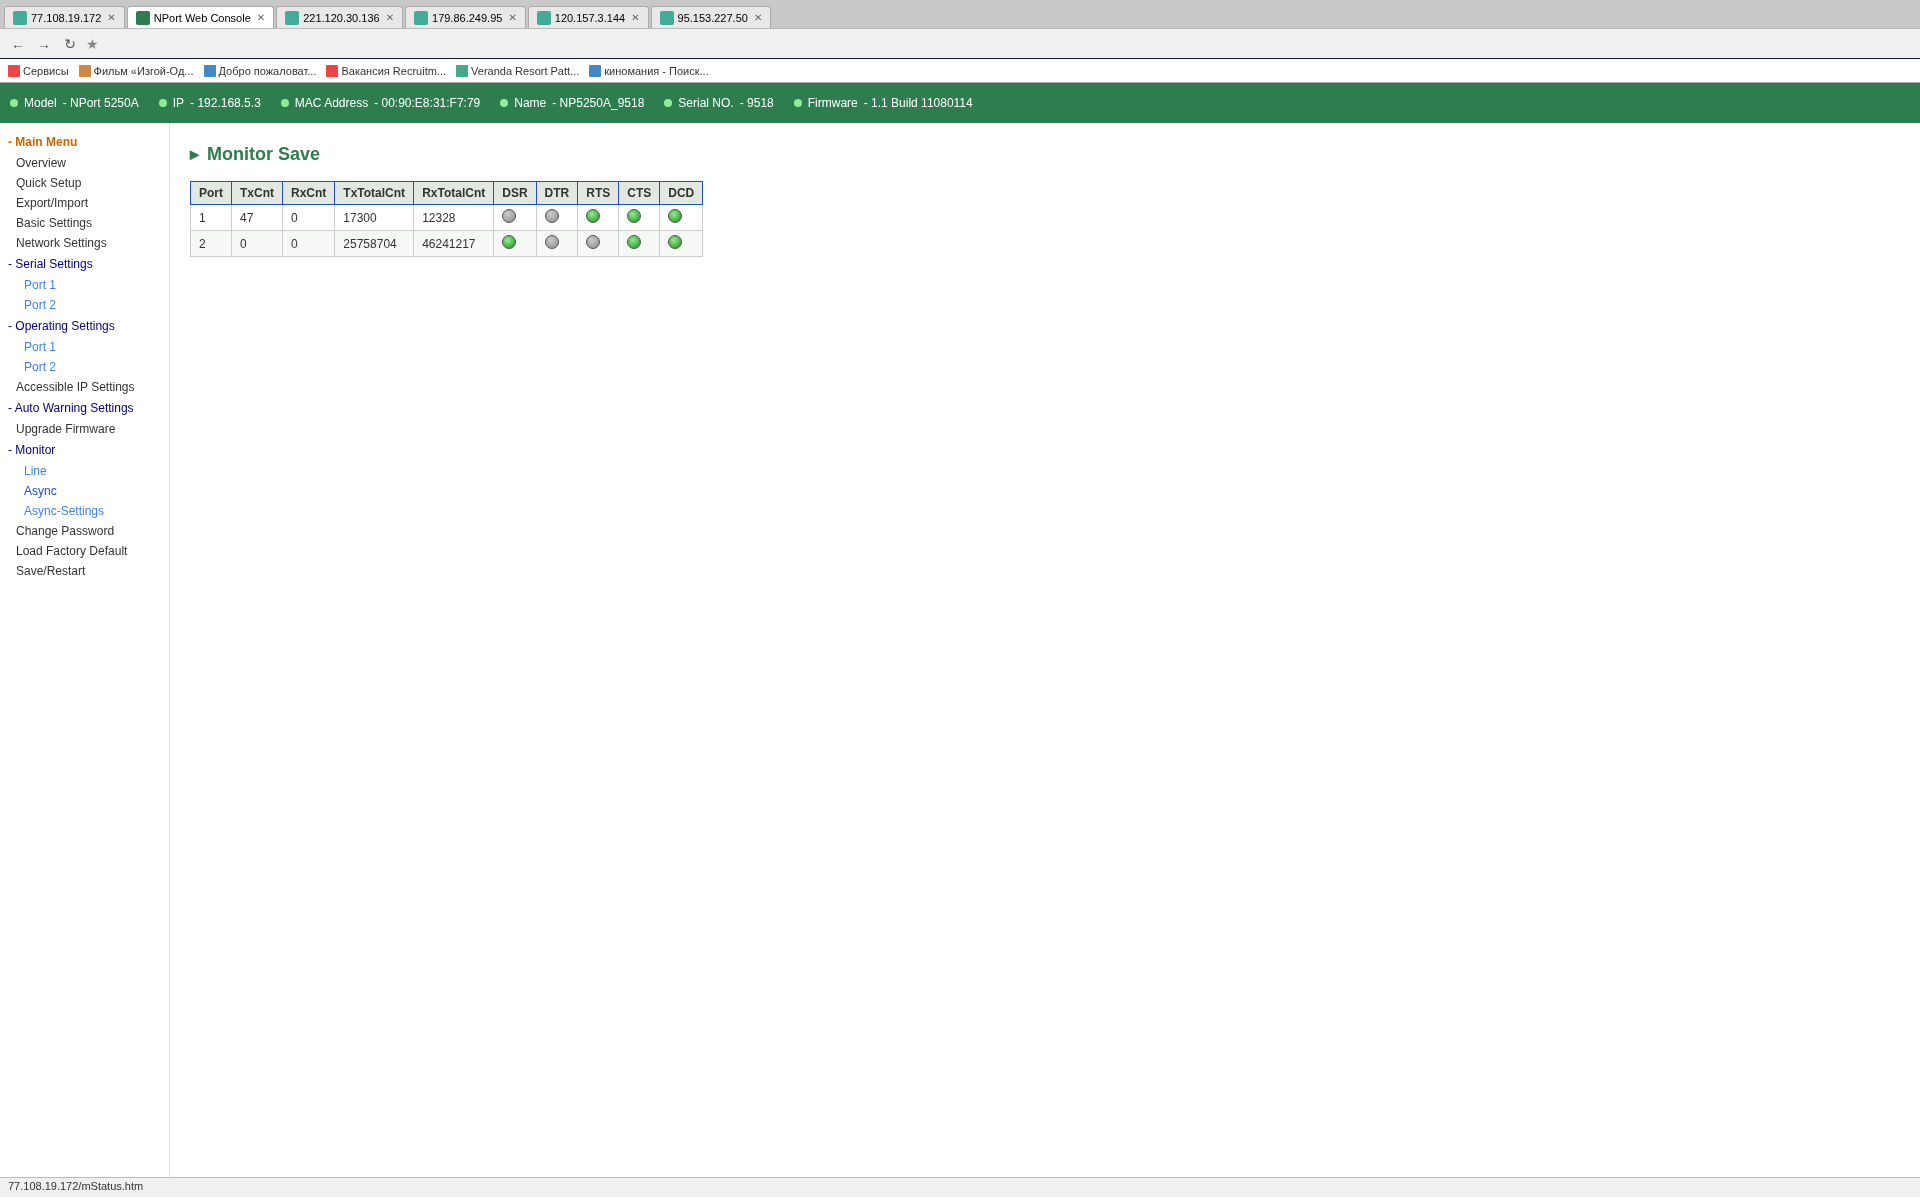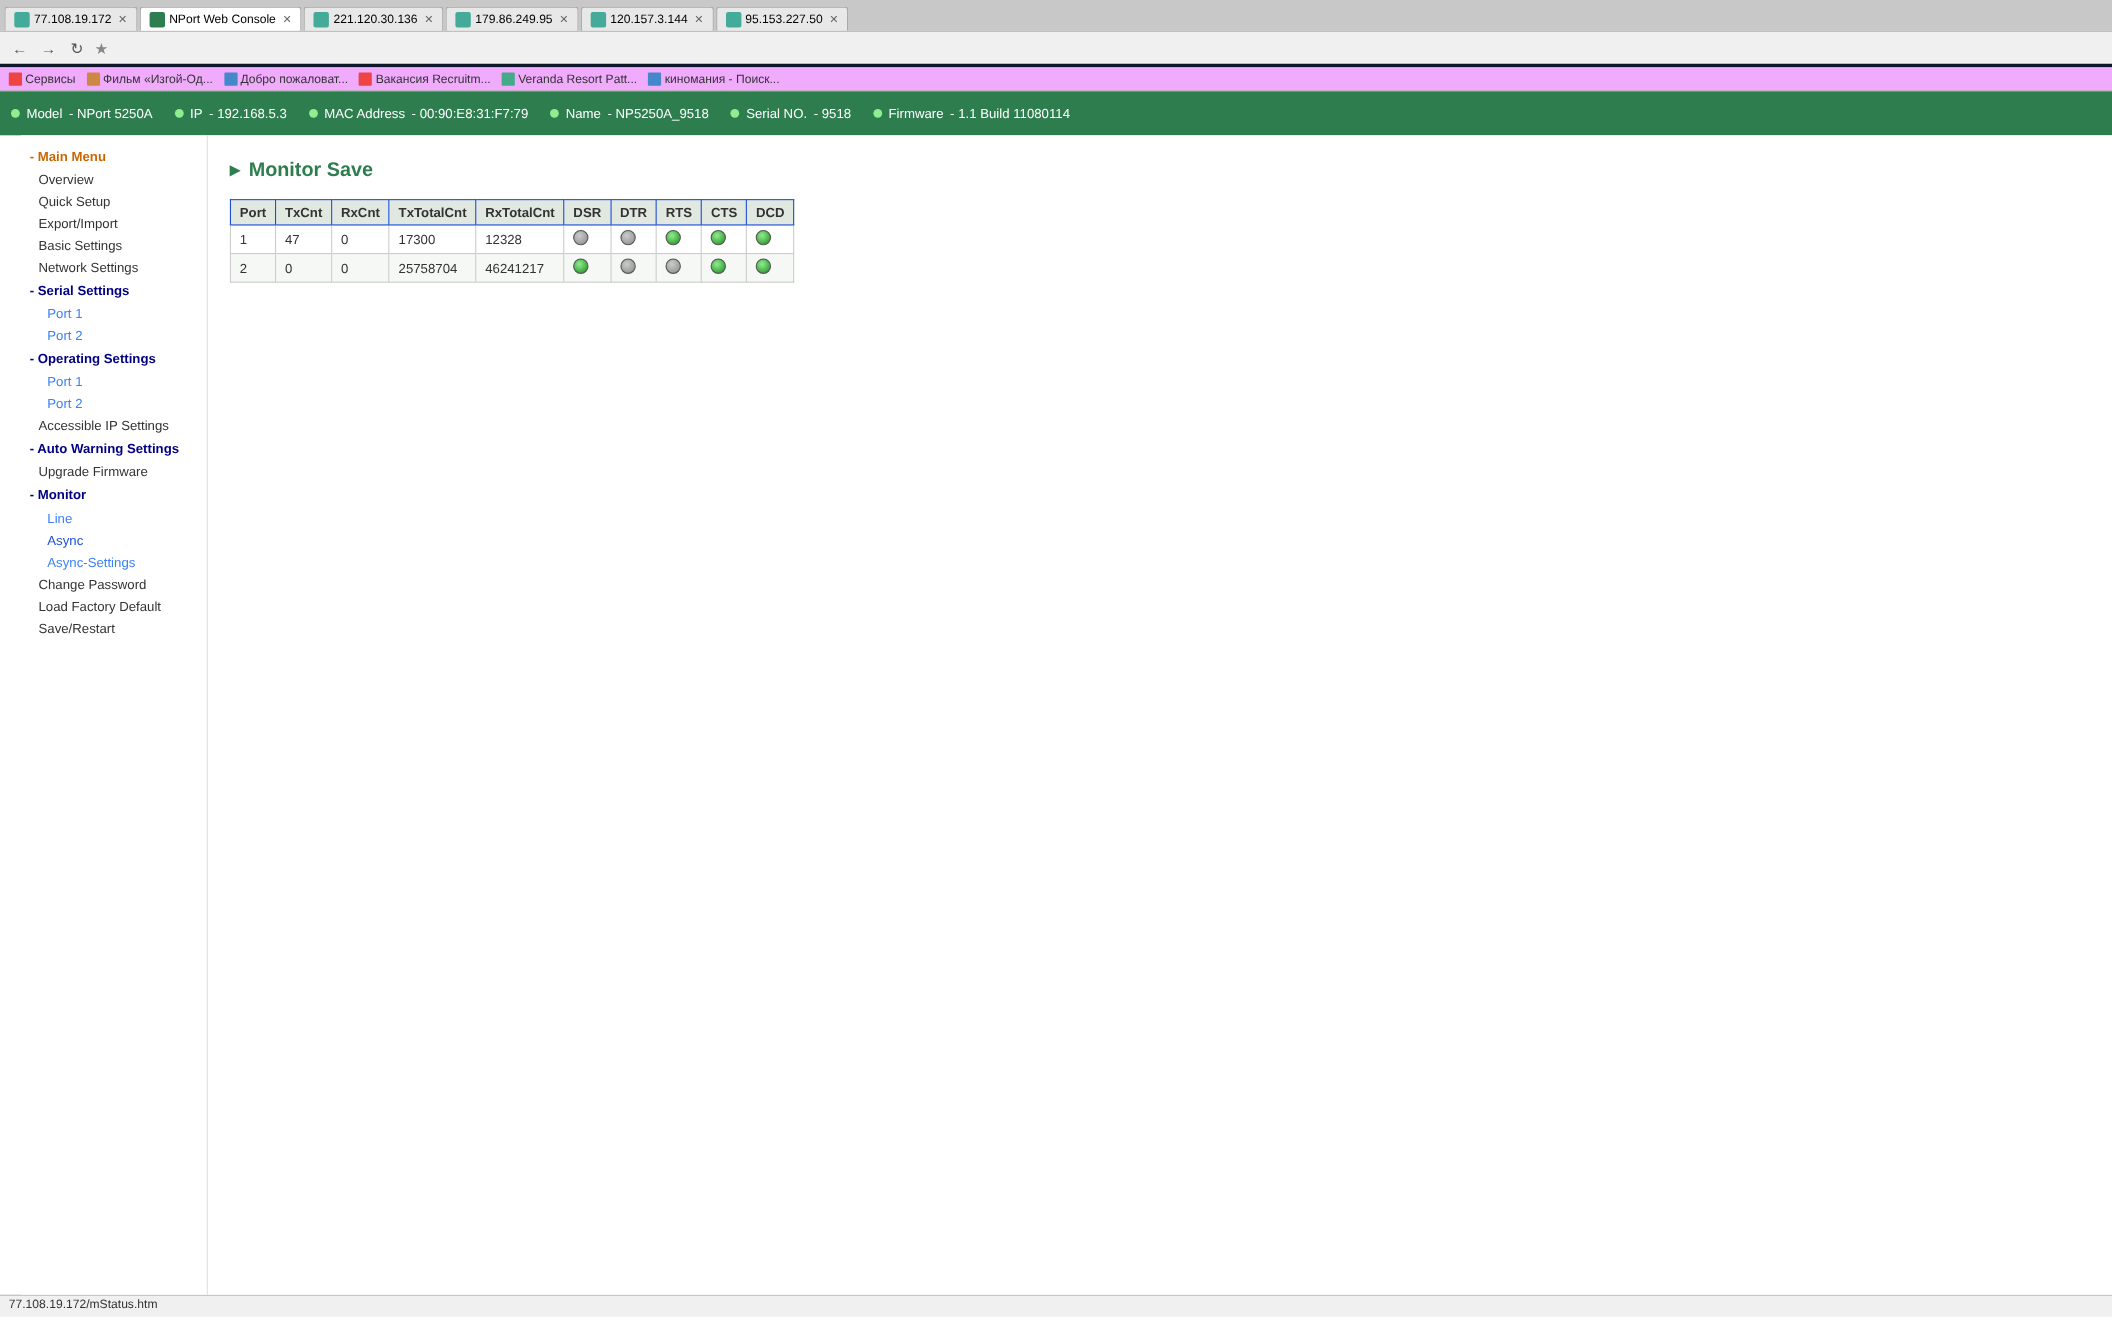--- a/index.html
+++ b/index.html
@@ -9,48 +9,48 @@
     .browser-chrome { background: #ddd; border-bottom: 1px solid #aaa; }
     .tab-bar { display: flex; align-items: flex-end; background: #c8c8c8; padding-top: 16px; padding-left: 4px; height: 28px; }
     .tab { display: inline-flex; align-items: center; background: #e8e8e8; border: 1px solid #aaa; border-bottom: none; padding: 2px 8px; font-size: 11px; height: 22px; margin-right: 2px; min-width: 120px; cursor: pointer; border-radius: 3px 3px 0 0; }
     .tab.active { background: #fff; z-index: 1; }
     .tab-close { margin-left: 6px; color: #666; font-size: 10px; cursor: pointer; }
     .tab-favicon { width: 14px; height: 14px; margin-right: 4px; background: #4a9; border-radius: 2px; display: inline-block; }
     .address-bar { display: flex; align-items: center; background: #f0f0f0; padding: 3px 8px; border-top: 1px solid #bbb; gap: 6px; height: 30px; }
     .nav-btn { width: 20px; height: 20px; display: inline-flex; align-items: center; justify-content: center; cursor: pointer; color: #555; font-size: 14px; }
     .url-box { flex: 1; background: #fff; border: 1px solid #aaa; padding: 2px 8px; font-size: 12px; color: #333; border-radius: 2px; height: 22px; }
     .star-btn { color: #888; font-size: 14px; cursor: pointer; }
-    .bookmarks-bar { display: flex; align-items: center; background: #f0abfc; border-top: 3px solid #0f172a; padding: 2px 8px; gap: 10px; height: 24px; font-size: 11px; }
+    .bookmarks-bar { display: flex; align-items: center; background: #ffffff; border-top: 1px solid #0f172a; padding: 2px 8px; gap: 10px; height: 24px; font-size: 11px; }
     .bookmark-item { display: flex; align-items: center; gap: 3px; cursor: pointer; color: #333; white-space: nowrap; }
     .bm-favicon { width: 12px; height: 12px; background: #888; border-radius: 1px; display: inline-block; }
 
     
     .app-container { display: flex; flex-direction: column; height: calc(1200px - 106px); }
 
     
     .app-header { background: #fff; border-bottom: 1px solid #ddd; display: flex; align-items: center; justify-content: space-between; padding: 10px 20px; height: 60px; }
     .moxa-logo { font-size: 24px; font-weight: bold; color: #00529b; letter-spacing: 1px; }
     .moxa-logo span { color: #e8460a; }
     .header-tagline { color: #00529b; font-size: 14px; font-weight: bold; }
     .header-url { color: #333; font-size: 14px; font-weight: bold; }
 
     
     .device-info-bar { background: #2e7d4f; color: #fff; display: flex; align-items: center; padding: 0 10px; height: 40px; gap: 20px; font-size: 12px; }
     .info-item { display: flex; align-items: center; gap: 6px; }
     .info-label { font-weight: normal; }
     .info-dot { width: 8px; height: 8px; background: #90ee90; border-radius: 50%; display: inline-block; }
 
     
-    .main-layout { display: flex; flex: 1; margin-left: 19px; }
+    .main-layout { display: flex; flex: 1; }
 
     
     .sidebar { width: 170px; background: #fff; border-right: 1px solid #ddd; padding: 8px 0; font-size: 12px; min-height: 800px; }
     .sidebar-section-title { color: #cc6600; font-weight: bold; padding: 4px 8px; cursor: pointer; }
     .sidebar-item { padding: 3px 16px; cursor: pointer; color: #333; }
-    .sidebar-group-label { color: #000080; font-weight: bold; padding: 4px 8px; }
+    .sidebar-group-label { color: #000080; font-weight: normal; padding: 4px 8px; }
     .sidebar-sub-item { padding: 3px 24px; cursor: pointer; color: #3b82f6; }
     .sidebar-sub-item.active { color: #1d4ed8; font-weight: normal; }
 
     
     .content { flex: 1; padding: 20px; background: #fff; }
     .page-title { color: #2e7d4f; font-size: 18px; font-weight: bold; margin-bottom: 16px; display: flex; align-items: center; gap: 8px; }
 
     
     .data-table { border-collapse: collapse; font-size: 12px; }
     .data-table th { background: #e0e8e0; border: 1px solid #1d4ed8; padding: 4px 8px; text-align: left; font-weight: bold; color: #333; }

